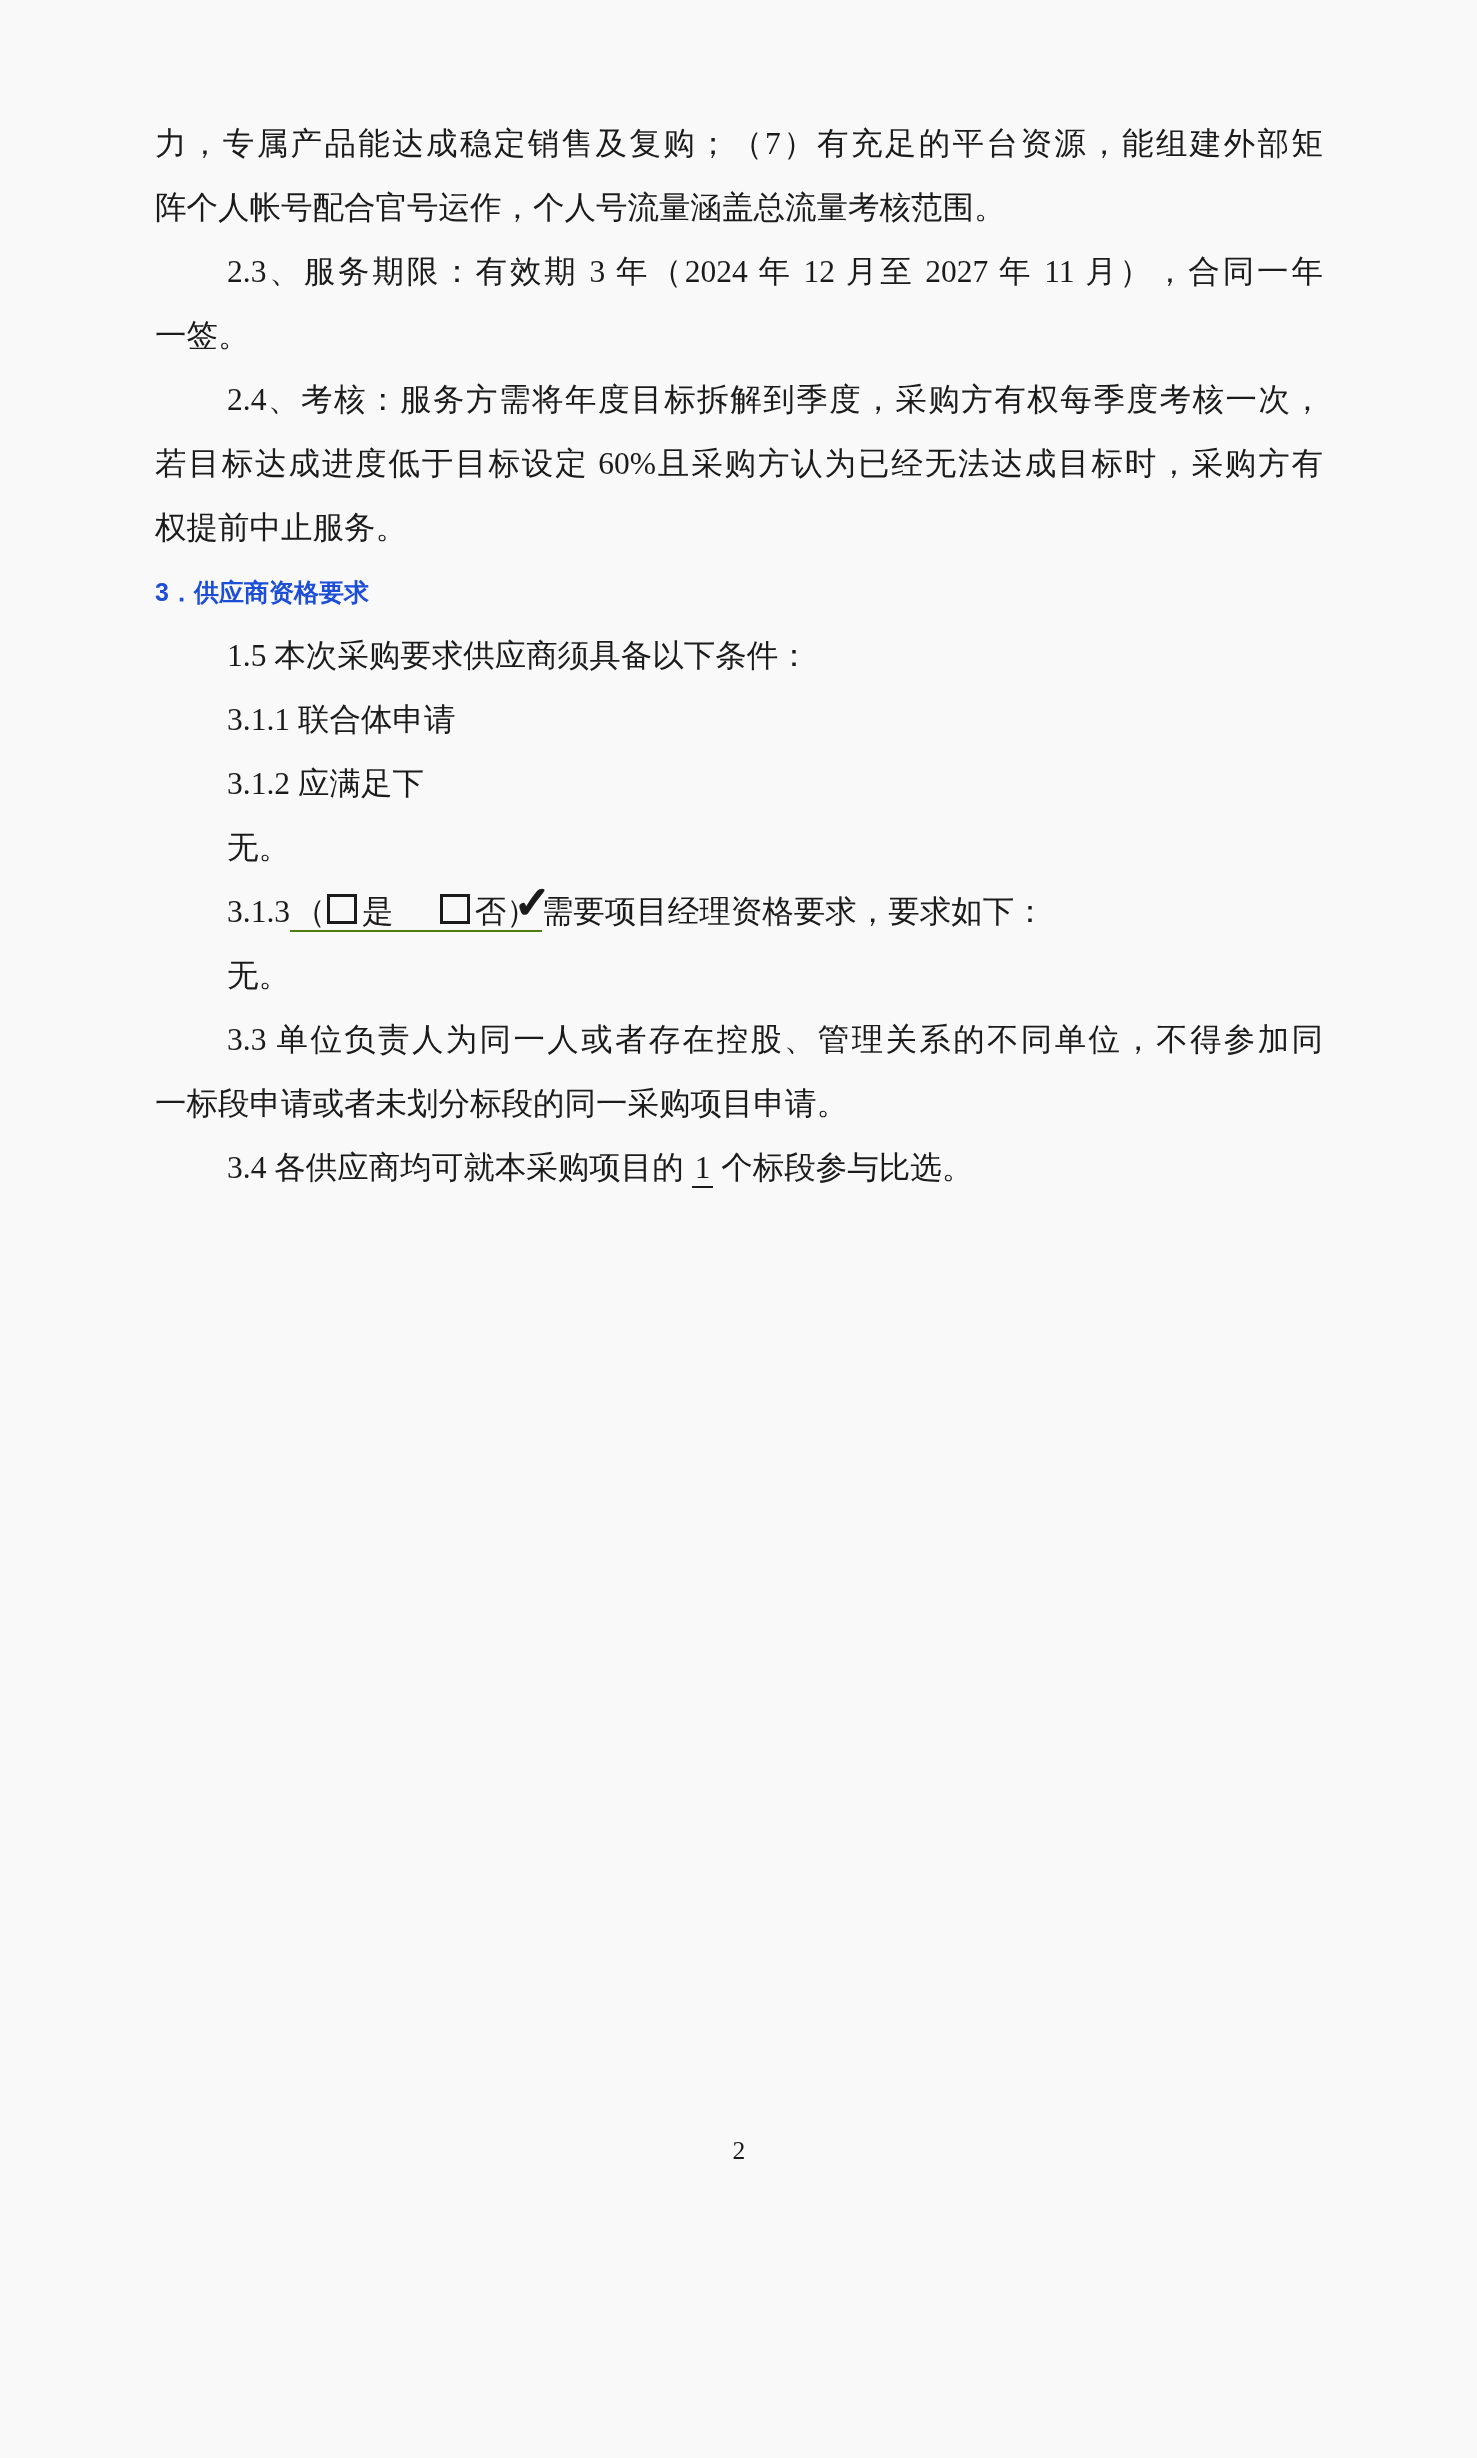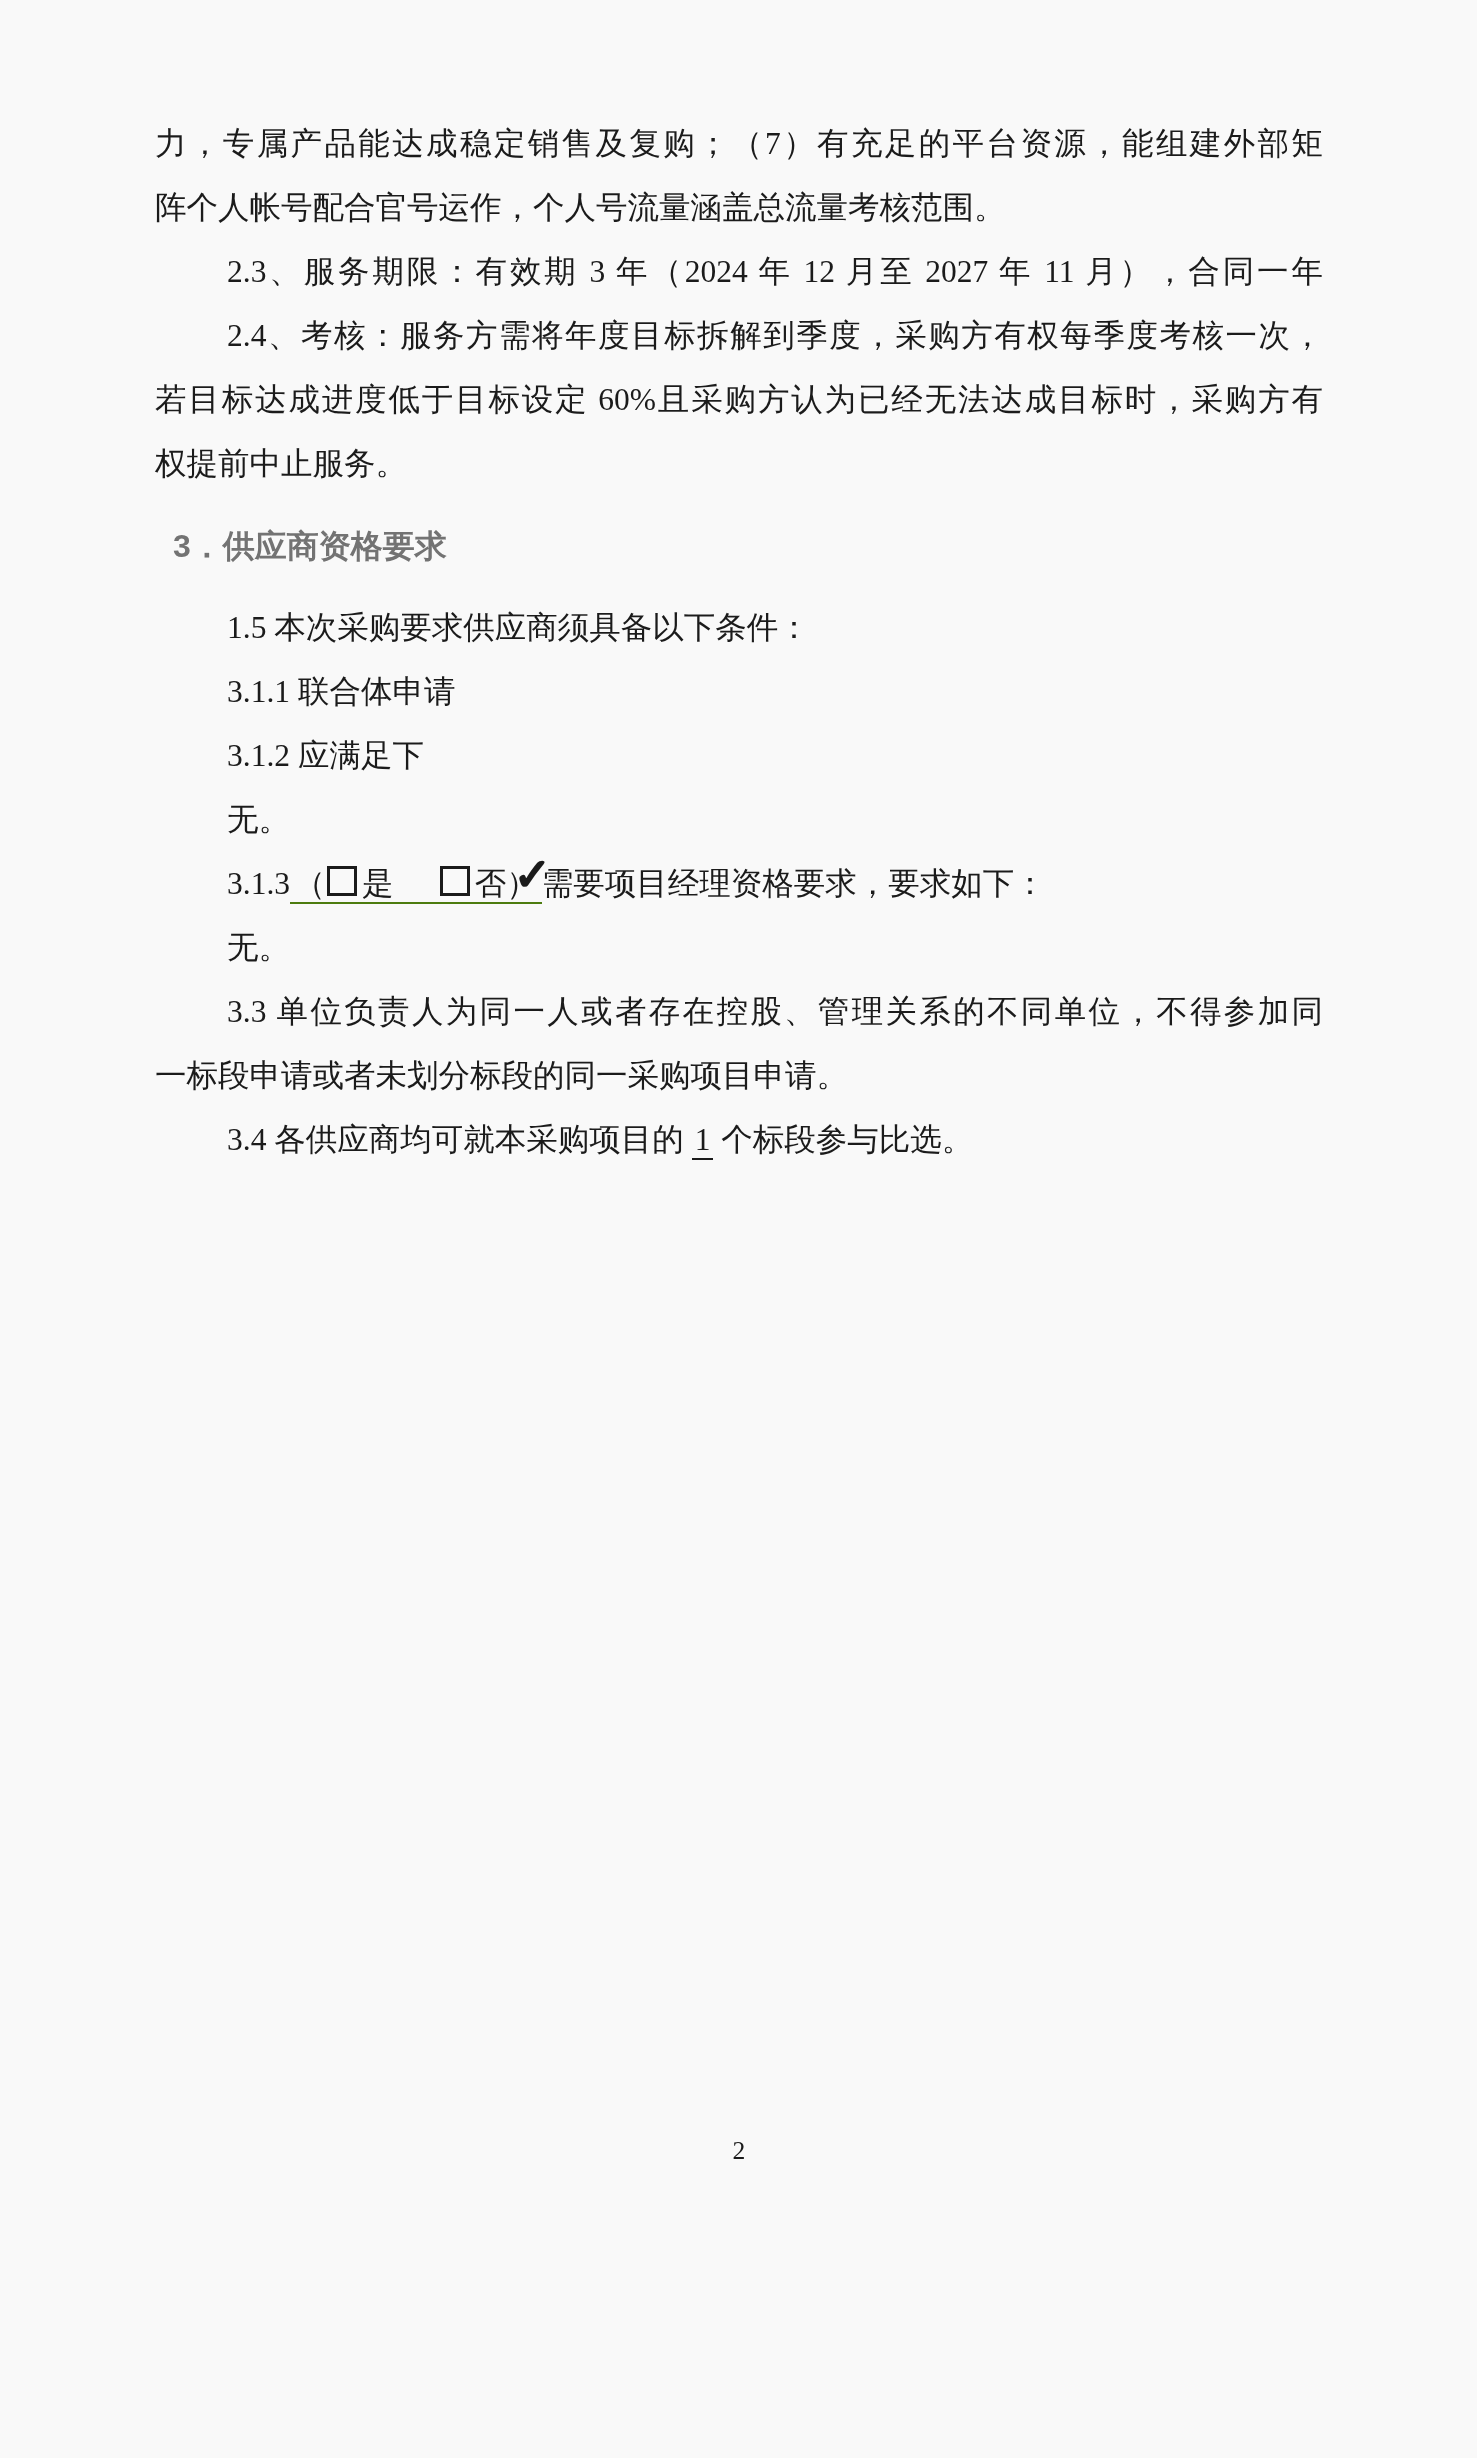--- a/index.html
+++ b/index.html
@@ -14,26 +14,26 @@
   .body-text{
     padding:112px 155px 0 155px;
     font-size:31.5px;
     line-height:64px;
   }
   .para{margin:0;}
   .line{display:block;}
   .ind{text-indent:72px;}
   .just{text-align:justify;text-align-last:justify;}
   .heading{
-    margin:18px;
+    margin:0;
     font-family:"Liberation Sans","DejaVu Sans",sans-serif;
     font-weight:700;
-    font-size:32px;
+    font-size:25px;
     line-height:64px;
-    color:#737373;
+    color:#1d4ed8;
   }
   
   .cb{
     display:inline-block;
     width:23.6px;height:23.6px;
     border:3px solid #1b1b1b;
     box-sizing:content-box;
     position:relative;
     vertical-align:-2px;
     margin:0 4.9px 0 2px;
@@ -84,20 +84,21 @@
 <div class="page">
   <div class="body-text">
 
     <p class="para">
       <span class="line just">力，专属产品能达成稳定销售及复购；（7）有充足的平台资源，能组建外部矩</span>
       <span class="line">阵个人帐号配合官号运作，个人号流量涵盖总流量考核范围。</span>
     </p>
 
     <p class="para">
       <span class="line ind just">2.3、服务期限：有效期 3 年（2024 年 12 月至 2027 年 11 月），合同一年</span>
+      <span class="line">一签。</span>
     </p>
 
     <p class="para">
       <span class="line ind just">2.4、考核：服务方需将年度目标拆解到季度，采购方有权每季度考核一次，</span>
       <span class="line just">若目标达成进度低于目标设定 60%且采购方认为已经无法达成目标时，采购方有</span>
       <span class="line">权提前中止服务。</span>
     </p>
 
     <h2 class="heading">3．供应商资格要求</h2>
 

